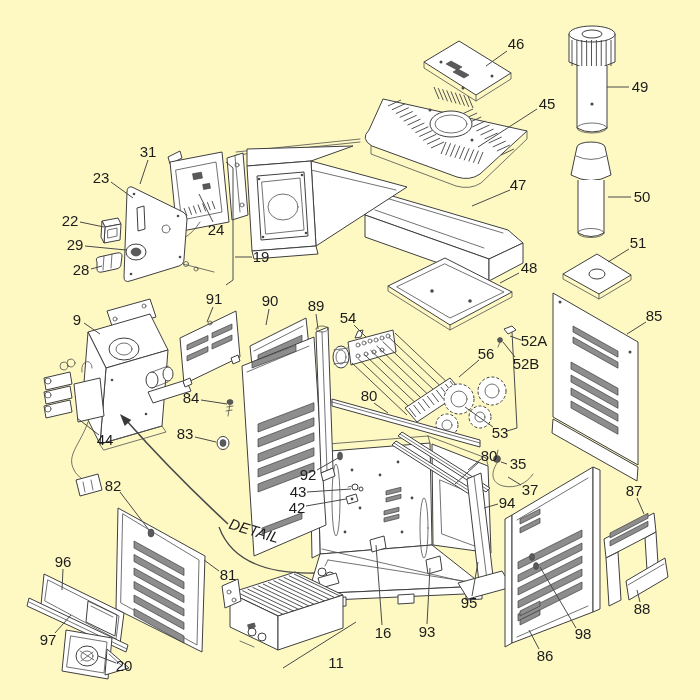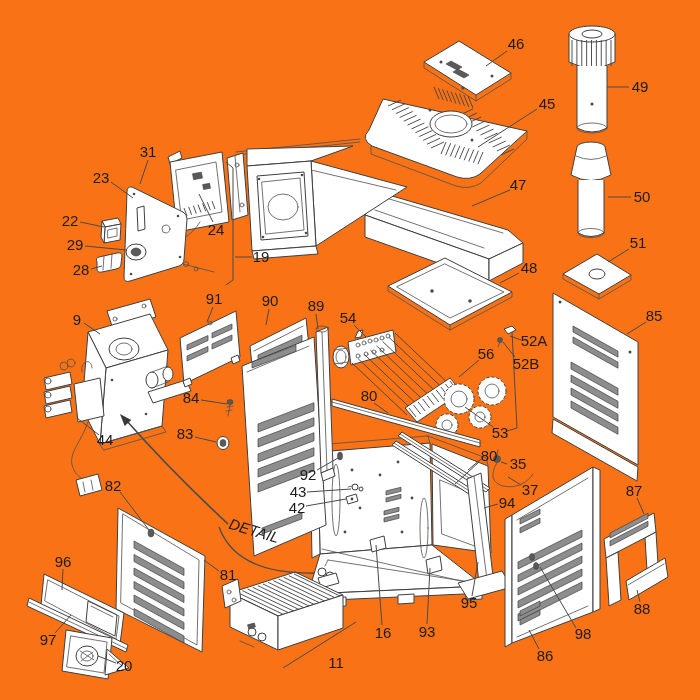--- a/index.html
+++ b/index.html
@@ -1,16 +1,16 @@
 <!DOCTYPE html>
 <html><head>
 <meta charset="utf-8">
 <style>
   html,body{margin:0;padding:0;background:#ffffff;}
-  #stage{position:relative;width:700px;height:700px;background:#f97316;overflow:hidden;}
+  #stage{position:relative;width:700px;height:700px;background:#fef9c3;overflow:hidden;}
   svg{display:block;}
   .p{fill:#ffffff;stroke:#3f3f3f;stroke-width:1;stroke-linejoin:round;}
   .d{fill:none;stroke:#4f4f4f;stroke-width:.8;stroke-linejoin:round;stroke-linecap:round;}
   .k{fill:#5a5a5a;stroke:#3f3f3f;stroke-width:.6;}
   .dot{fill:#4a4a4a;stroke:none;}
   .lbl{font-family:"Liberation Sans",sans-serif;font-size:15px;fill:#1c1c1c;}
   .detail-lbl{font-family:"Liberation Sans",sans-serif;font-style:italic;font-size:15px;fill:#1c1c1c;}
   .ldr{stroke:#4a4a4a;stroke-width:1;fill:none;}
 </style>
 </head>

